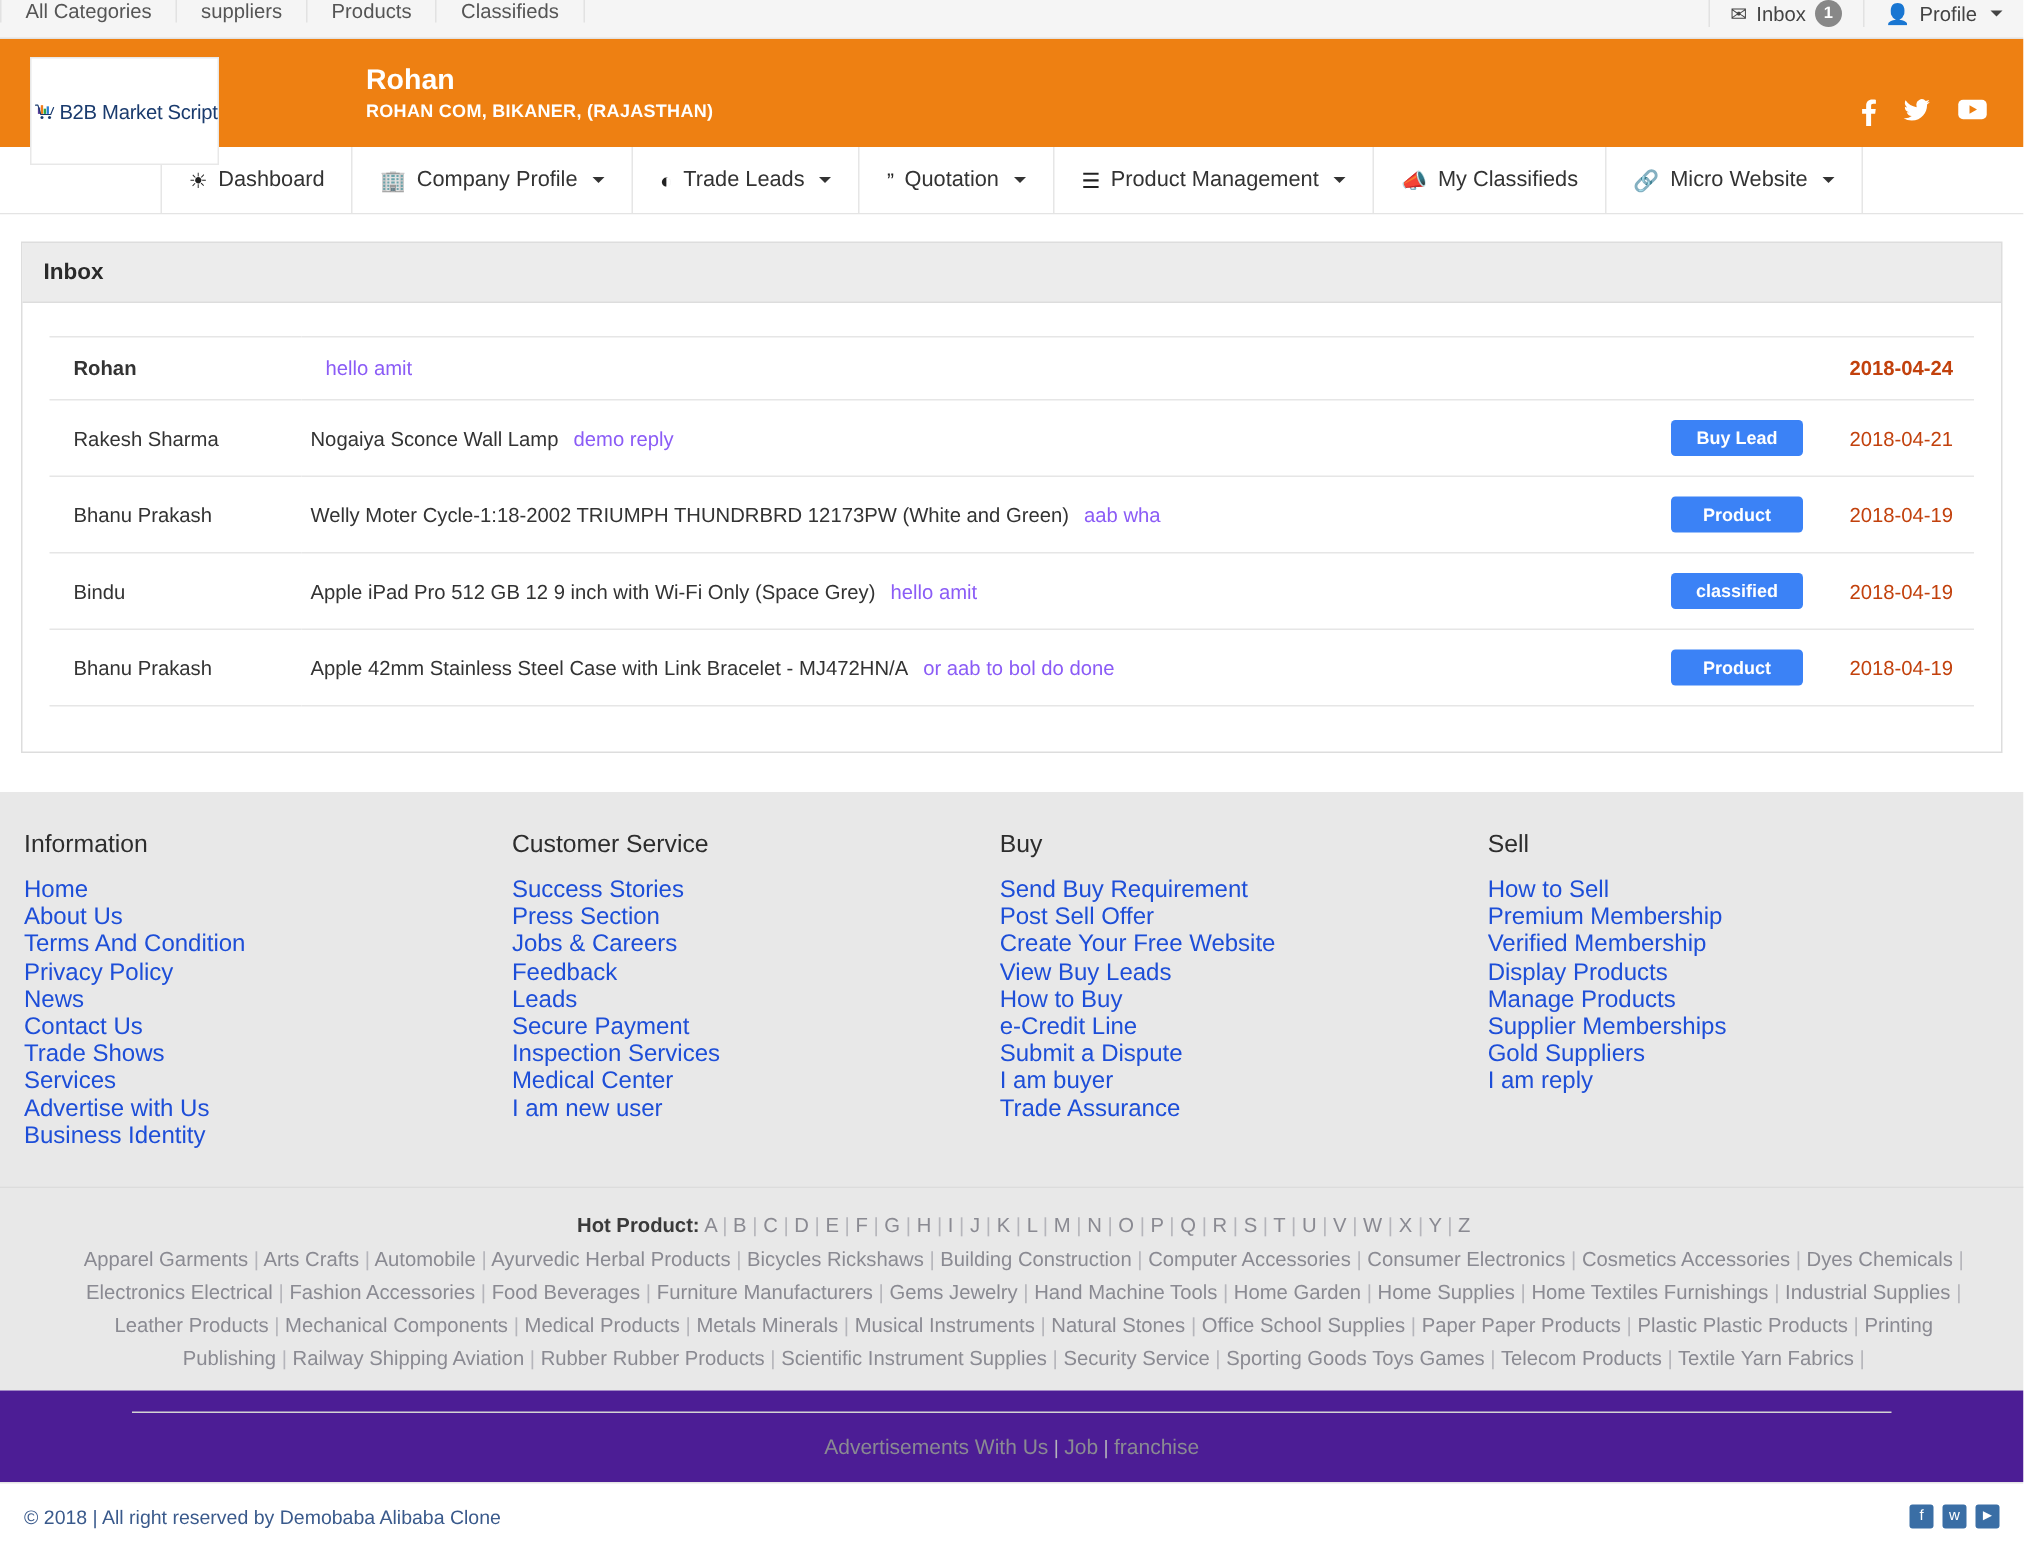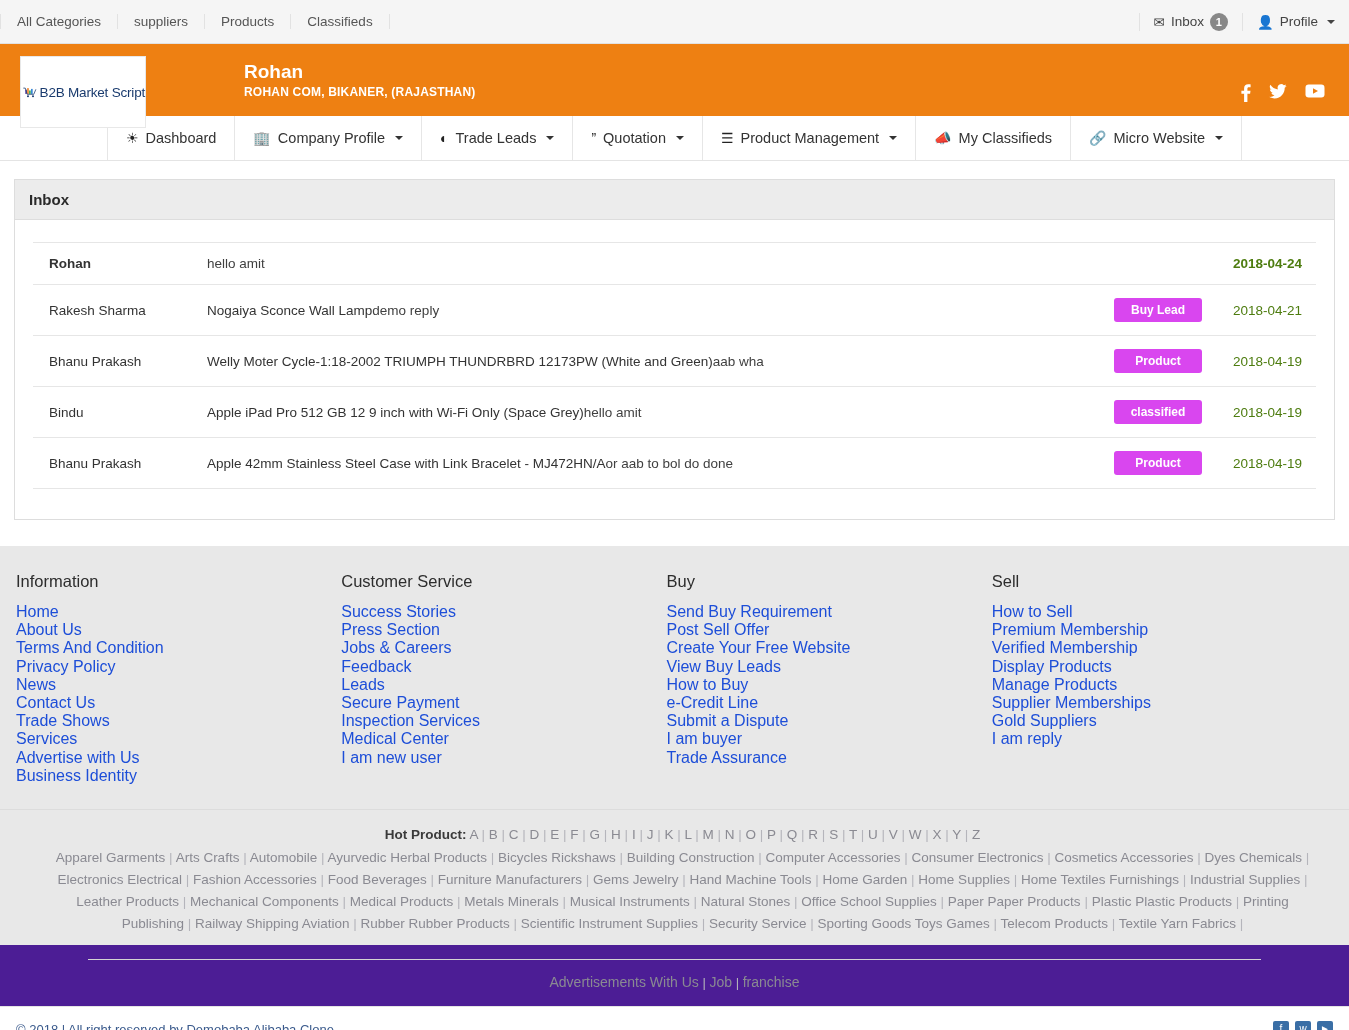--- a/index.html
+++ b/index.html
@@ -8,25 +8,25 @@
     height: 1030px;
     background: #ffffff;
     font-family: "Liberation Sans", sans-serif;
     font-size: 13px;
     color: #333;
     overflow: hidden;
   }
 
   
   .topbar {
-    height: 44px;
+    height: 26px;
     background: #f5f5f5;
     border-bottom: 1px solid #e2e2e2;
     display: flex;
-    align-items: center;
+    align-items: flex-start;
     font-size: 13.5px;
     color: #555;
   }
   .topbar .tnav { display: flex; }
   .topbar .tnav a {
     display: flex; align-items: center;
     padding: 0 16px;
     border-right: 1px solid #e2e2e2;
     color: #555; text-decoration: none;
     white-space: nowrap;
@@ -137,29 +137,29 @@
     border-top: 1px solid #e6e6e6;
     padding: 13px 6px;
     vertical-align: middle;
     font-size: 13.5px;
   }
   table.inbox tr:first-child td { border-top: 1px solid #e6e6e6; }
   table.inbox tr:last-child td { border-bottom: 1px solid #e6e6e6; }
   .c-sender { width: 168px; padding-left: 16px !important; color: #333; }
   .c-sender.bold { font-weight: bold; }
   .c-subject { color: #333; }
-  .c-subject .snippet { color: #404040; }
+  .c-subject .snippet { color: #8b5cf6; margin-left: 10px; }
   .c-tag { width: 120px; text-align: right; }
-  .c-date { width: 108px; text-align: right; padding-right: 14px !important; color: #4d7c0f; }
+  .c-date { width: 108px; text-align: right; padding-right: 14px !important; color: #c2410c; }
   .c-date.bold { font-weight: bold; }
   .tag {
     display: inline-block;
     min-width: 88px;
     text-align: center;
-    background: #d946ef;
+    background: #3b82f6;
     color: #fff;
     font-size: 12px;
     font-weight: bold;
     padding: 5px 10px;
     border-radius: 3px;
     cursor: pointer;
   }
 
   
   .footer-links {

